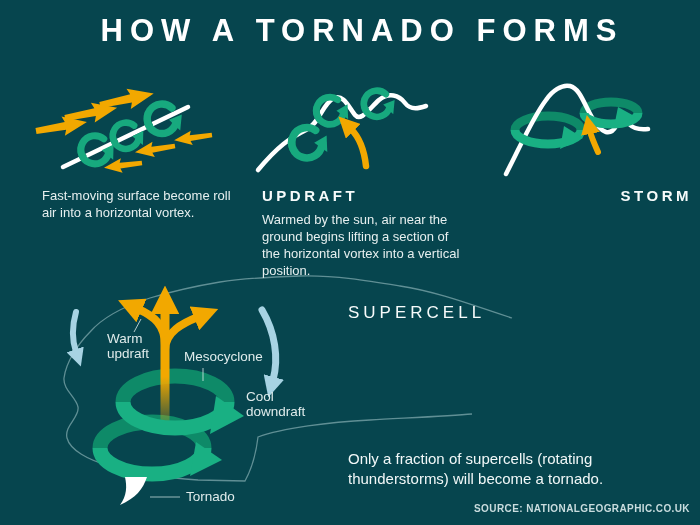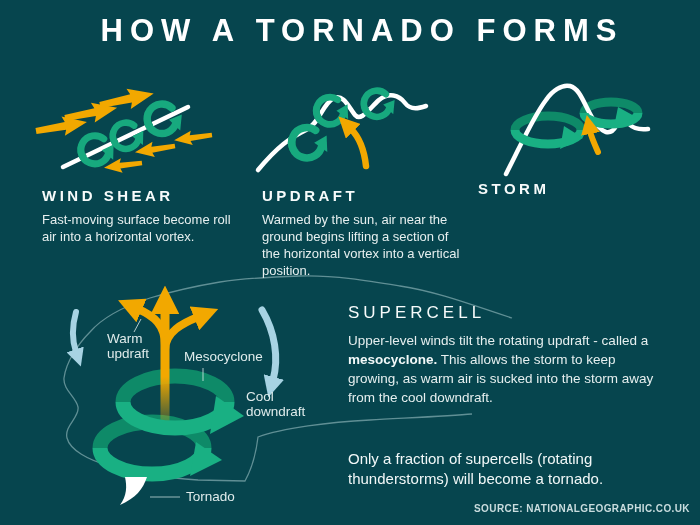--- a/index.html
+++ b/index.html
@@ -7,21 +7,21 @@
        font-family:"Liberation Sans",sans-serif;}
   .stage{position:relative;width:700px;height:525px;background:#06454E;}
   .abs{position:absolute;}
   .title{left:0;top:13px;width:700px;text-align:center;color:#FFFFFF;
          font-size:31px;font-weight:bold;letter-spacing:7px;white-space:nowrap;padding-left:12px;}
   .col{color:#E6EFEF;}
   .col h3{margin:0 0 7px 0;color:#F7FBFB;font-size:15px;font-weight:bold;letter-spacing:3.5px;}
   .col p{margin:0;font-size:13px;line-height:1.32;}
   .col1{left:42px;top:187px;width:200px;}
   .col2{left:262px;top:187px;width:208px;}
-  .col3{left:478px;top:180px;width:214px;}
+  .col3{left:478px;top:187px;width:214px;text-align:right;}
   .sc-text{left:348px;top:303px;width:312px;color:#E6EFEF;z-index:3;}
   .sc-text h2{margin:0 0 9px 0;color:#F7FBFB;font-size:17px;font-weight:normal;letter-spacing:4px;}
   .sc-text p{margin:0;font-size:13.5px;line-height:1.4;}
   .sc-text b{font-weight:bold;color:#F2F8F8;}
   .note{left:348px;top:449px;width:306px;color:#F2F8F8;font-size:15px;font-weight:normal;line-height:1.32;z-index:3;}
   .source{right:10px;top:503px;color:#C9DCDE;font-size:10px;font-weight:bold;letter-spacing:0.4px;}
   svg text{font-family:"Liberation Sans",sans-serif;font-size:13.5px;fill:#DFEBEB;}
 </style>
 </head>
 <body>
@@ -73,21 +73,20 @@
     <path d="M106,31 A27 11 0 0 1 160,31" stroke="#0E8A68" stroke-width="9" fill="none"></path>
     <path d="M28,92 C42,65 55,35 68,18 C74,9 84,2 92,4 C100,6 104,16 110,28 C116,40 122,48 128,50 C133,51 136,48 138,44 C141,39 146,38 151,42 C155,46 162,48 170,47" stroke="#FFFFFF" stroke-width="4.5" fill="none" stroke-linecap="round"></path>
     <path d="M37,48 A33 14 0 0 0 103,48" stroke="#19B083" stroke-width="9" fill="none"></path>
     <polygon points="86,44 105,56 82,67" fill="#19B083"></polygon>
     <path d="M106,31 A27 11 0 0 0 160,31" stroke="#19B083" stroke-width="9" fill="none"></path>
     <polygon points="140,25 158,35 136,45" fill="#19B083"></polygon>
     <path d="M120,70 C116,61 113,54 112,49" stroke="#F2A800" stroke-width="6" fill="none" stroke-linecap="round" marker-end="url(#yhead)"></path>
   </svg>
 
   <div class="abs col col1">
-    <h3>WIND SHEAR</h3>
     <p>Fast-moving surface become roll air into a horizontal vortex.</p>
   </div>
   <div class="abs col col2">
     <h3>UPDRAFT</h3>
     <p>Warmed by the sun, air near the ground begins lifting a section of the horizontal vortex into a vertical position.</p>
   </div>
   <div class="abs col col3">
     <h3>STORM</h3>
   </div>
 
@@ -128,20 +127,19 @@
     <text x="77" y="73">Warm</text>
     <text x="77" y="88">updraft</text>
     <text x="154" y="91">Mesocyclone</text>
     <text x="216" y="131">Cool</text>
     <text x="216" y="146">downdraft</text>
     <text x="156" y="231">Tornado</text>
   </svg>
 
   <div class="abs sc-text">
     <h2>SUPERCELL</h2>
-    <p><span>Upper-level winds tilt the rotating updraft - called a </span><b>mesocyclone.</b><span> This allows the storm to keep growing, as warm air is sucked into the storm away from the cool downdraft.</span></p>
   </div>
 
   <div class="abs note">Only a fraction of supercells (rotating thunderstorms) will become a tornado.</div>
 
   <div class="abs source">SOURCE: NATIONALGEOGRAPHIC.CO.UK</div>
 
 </div>
 
 </body></html>

